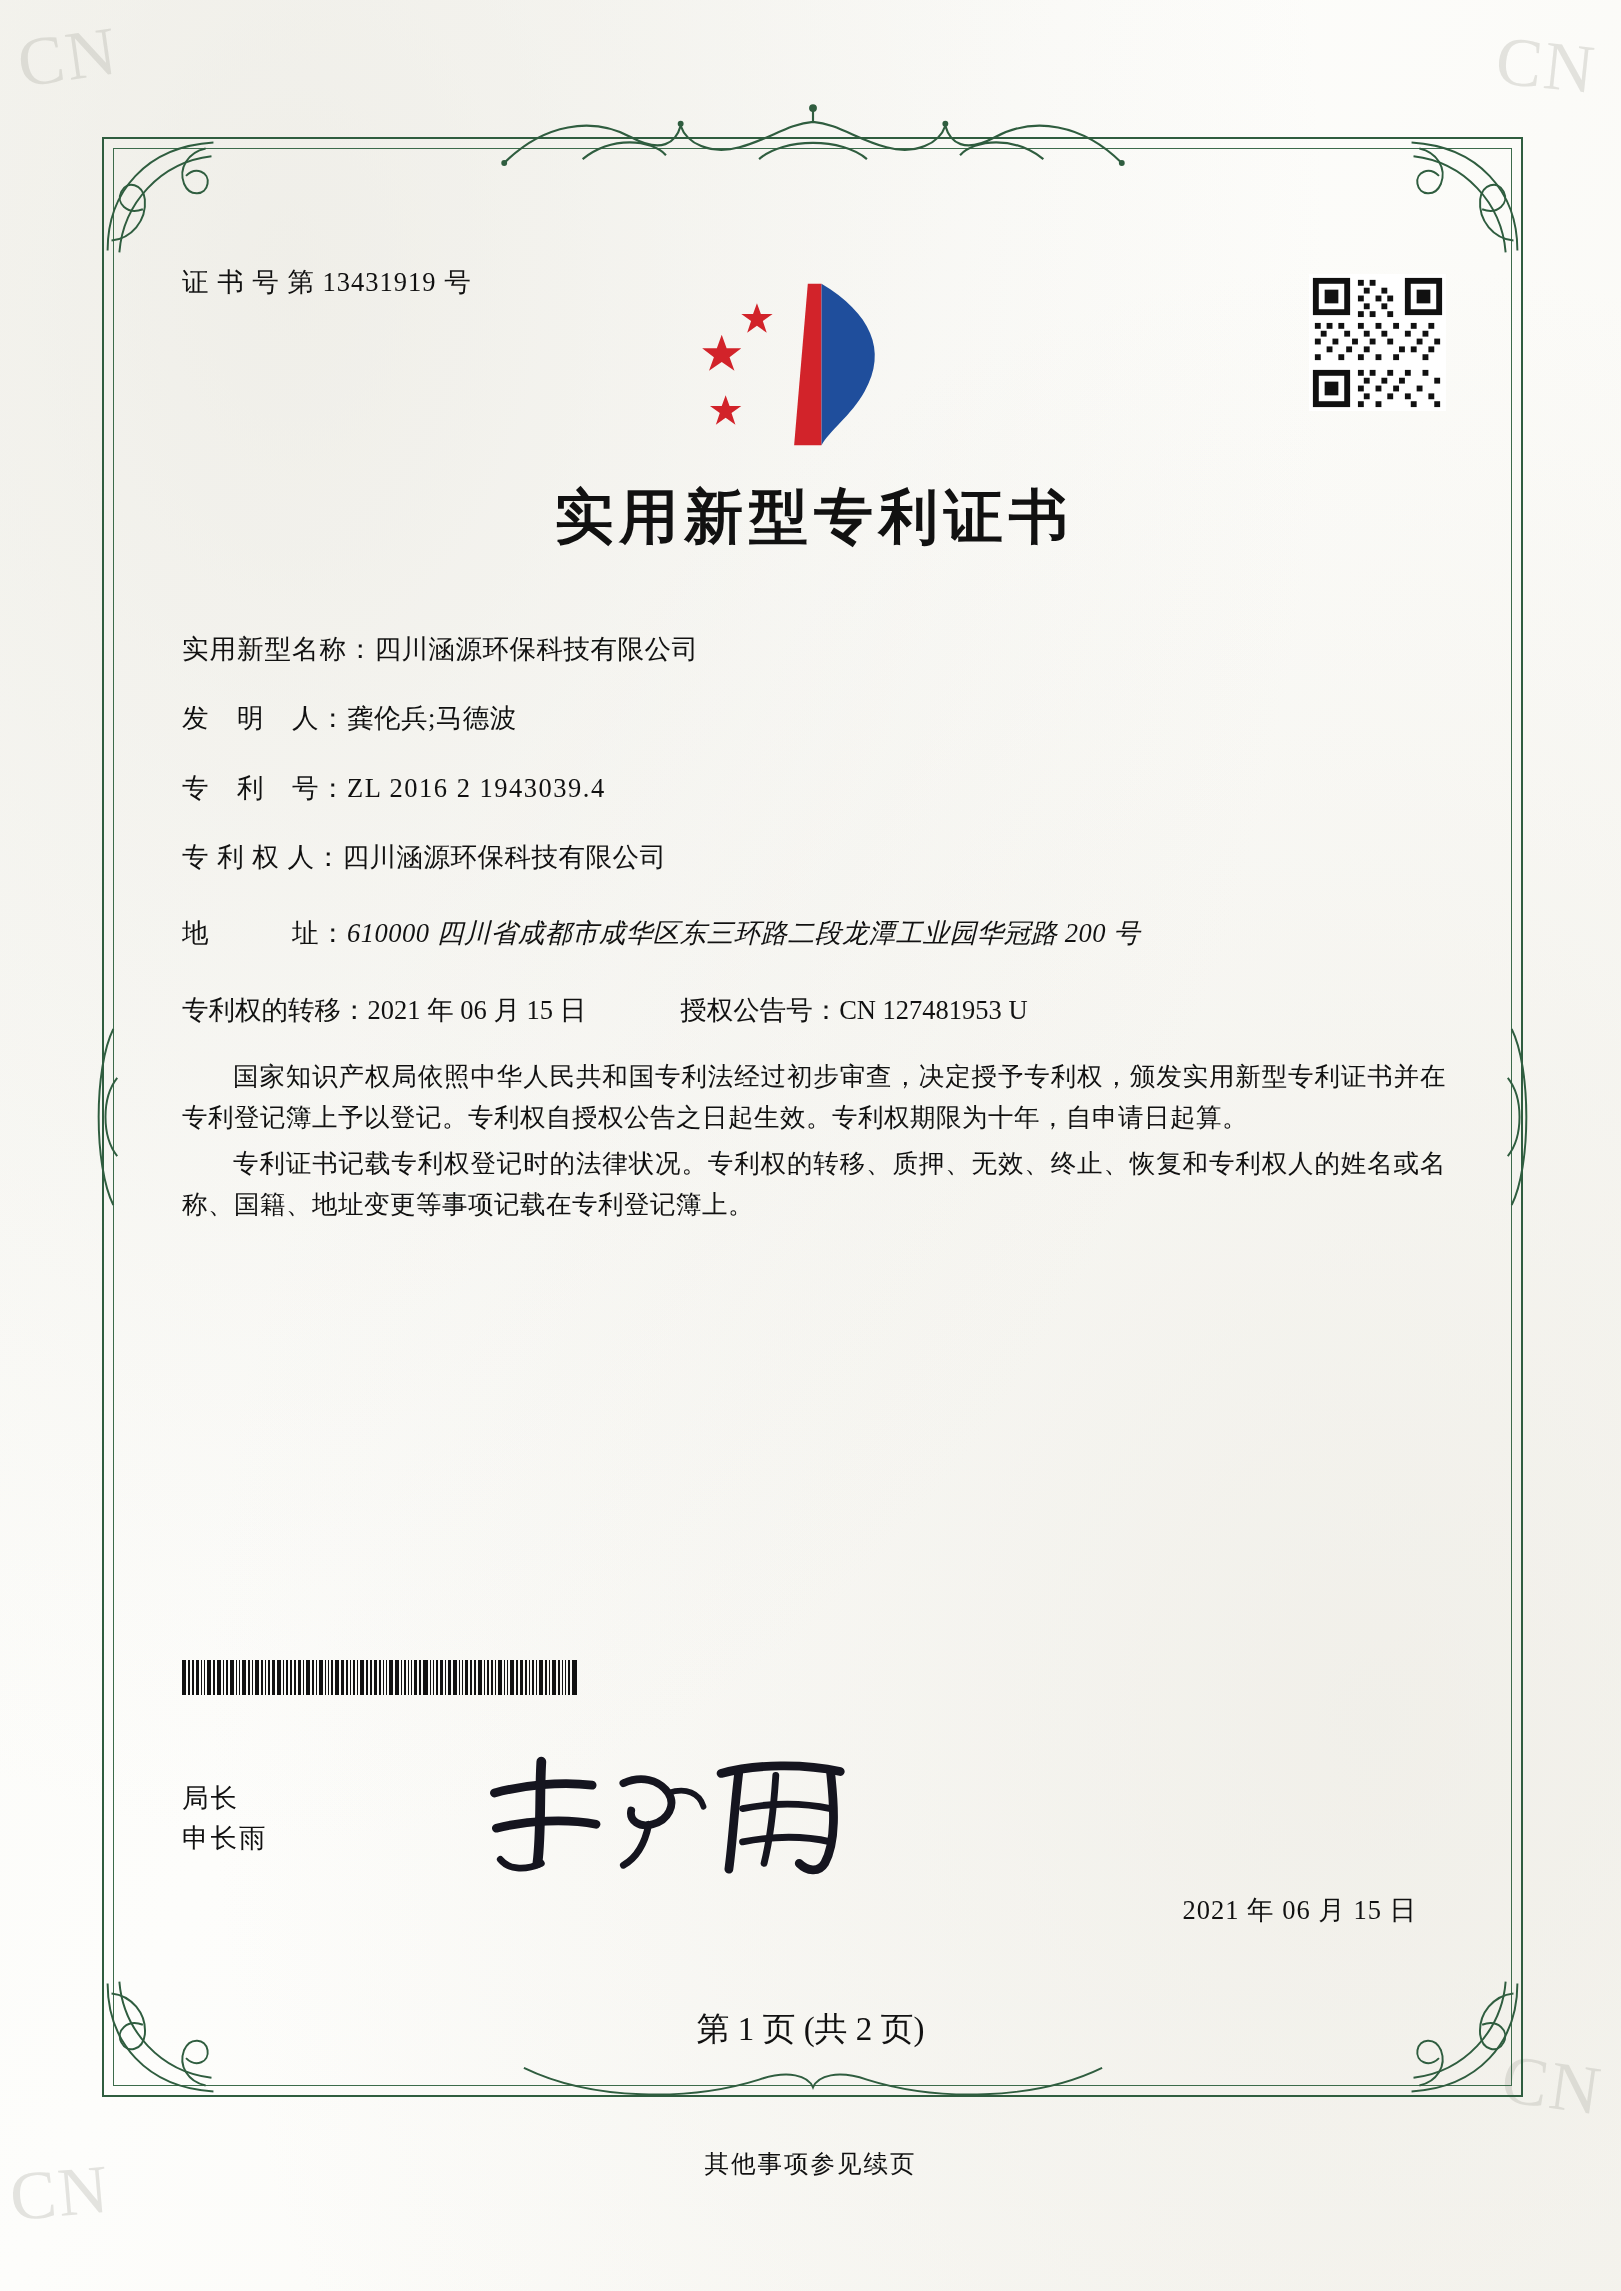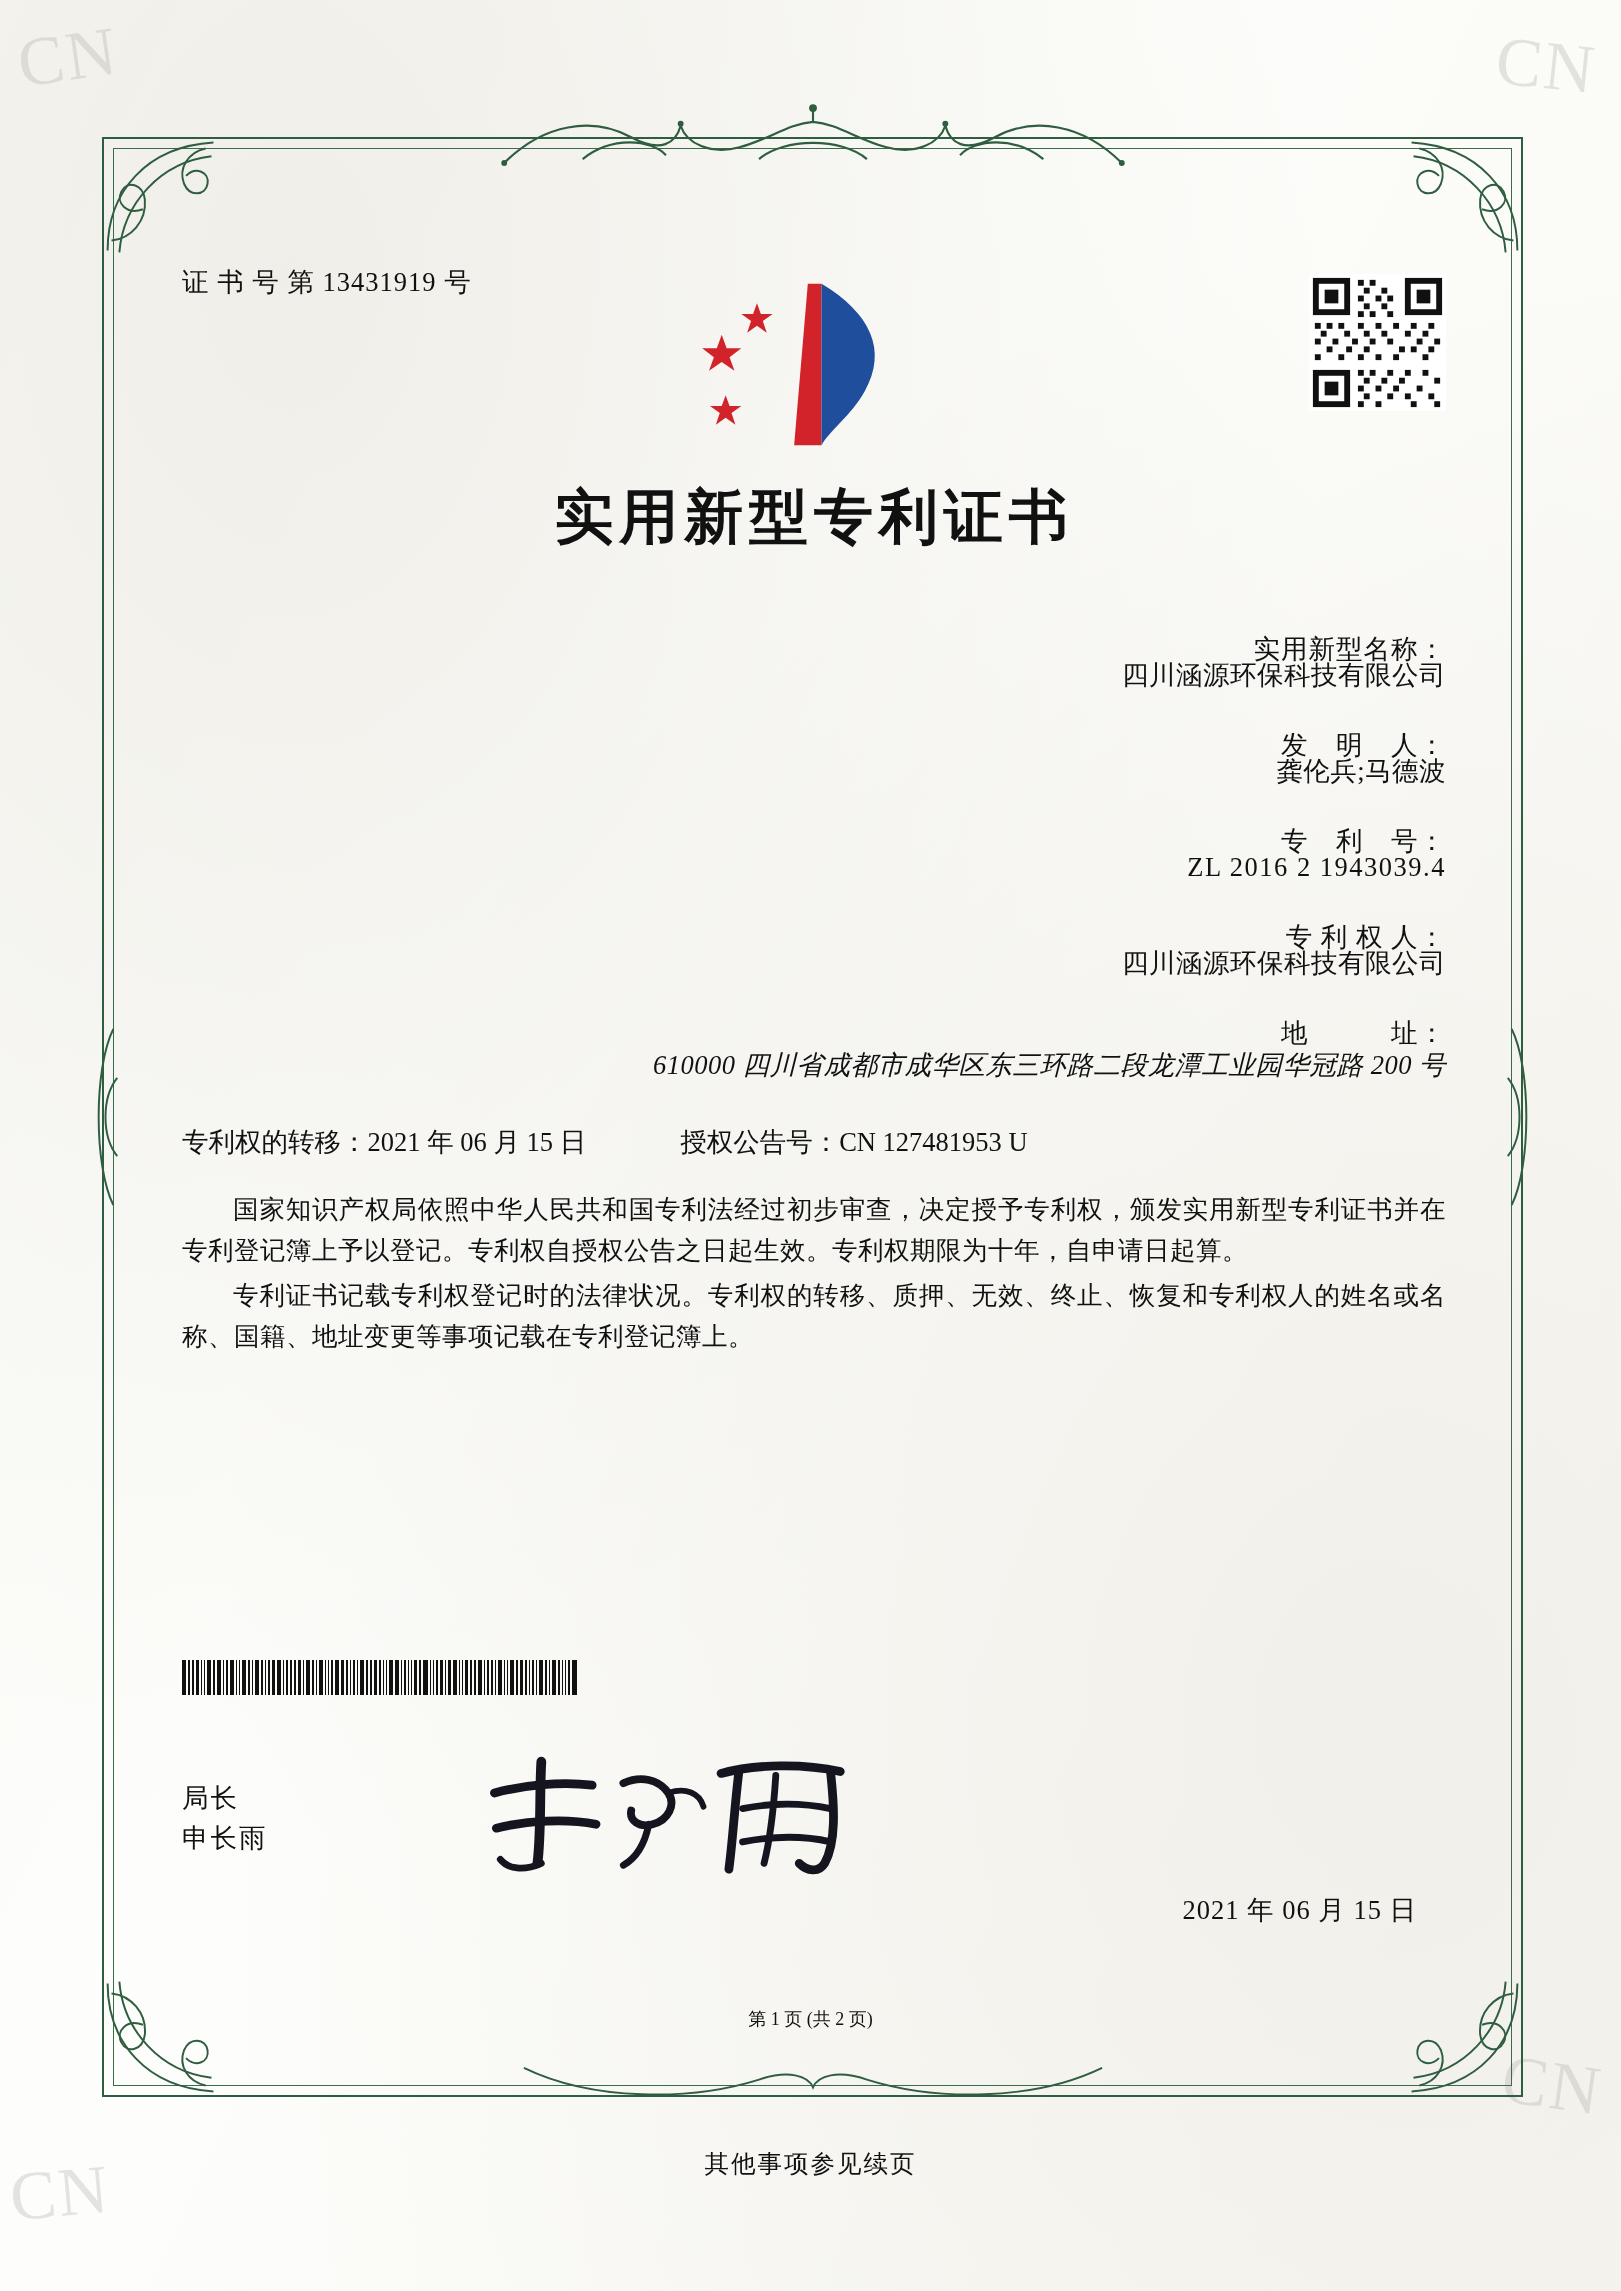--- a/index.html
+++ b/index.html
@@ -116,23 +116,22 @@
   }
 
   .fields {
     margin-top: 78px;
     font-size: 26.5px;
     line-height: 1.0;
     color: #111;
   }
   .field {
     display: flex;
-    align-items: flex-end;
+    align-items: center;
     margin-bottom: 43px;
-    flex-direction: column;
   }
   .flabel {
     flex: 0 0 auto;
     white-space: pre;
     letter-spacing: 1px;
   }
   .fvalue {
     flex: 1 1 auto;
     letter-spacing: 0.5px;
   }
@@ -206,21 +205,21 @@
     letter-spacing: 1px;
     color: #111;
   }
 
   .page-num {
     position: absolute;
     left: 0;
     right: 0;
     top: 2007px;
     text-align: center;
-    font-size: 18px;
+    font-size: 33px;
     color: #111;
   }
   .footnote {
     position: absolute;
     left: 0;
     right: 0;
     top: 2147px;
     text-align: center;
     font-size: 24.5px;
     letter-spacing: 2px;

